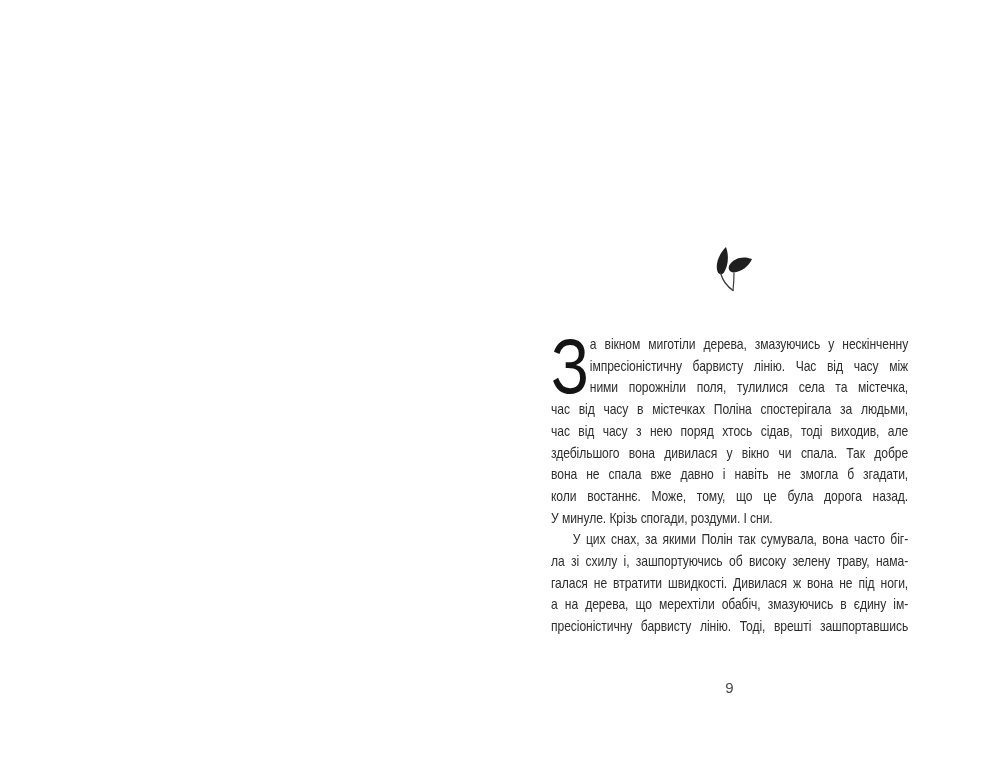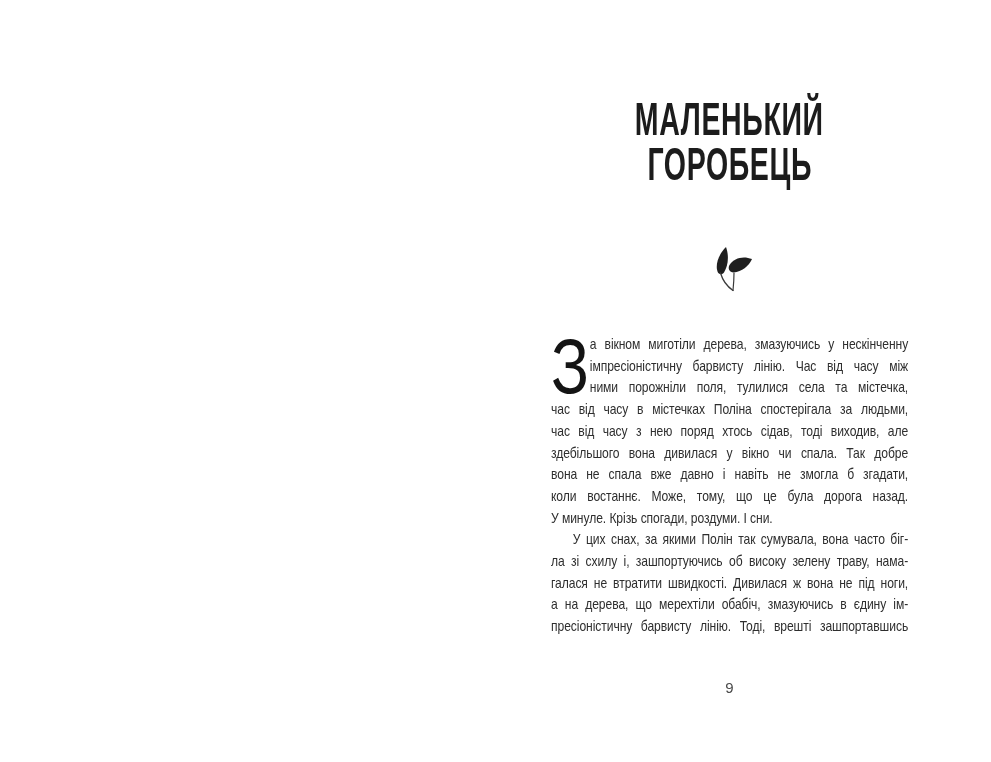--- a/index.html
+++ b/index.html
@@ -78,24 +78,20 @@
     text-align: center;
     font-size: 15px;
     color: #4a4a4a;
   }
 </style>
 </head>
 <body>
 
 <div class="spread">
 
-  <div class="chapter-title">
-    <span class="title-line"><span>МАЛЕНЬКИЙ</span></span>
-    <span class="title-line"><span>ГОРОБЕЦЬ</span></span>
-  </div>
 
   <svg class="ornament" viewBox="0 0 54 54" aria-hidden="true">
     <path d="M20,5 C13,12 9,22 11.5,29.5 C12.5,32.5 16,33.5 18,30.5 C22.5,23 23,13 20,5 Z" fill="#1f1f1f"></path>
     <path d="M46,17 C37,13.5 28,16 23.5,23 C21.5,26.5 23.5,30.5 27.5,30.5 C36,29.5 42.5,24.5 46,17 Z" fill="#1f1f1f"></path>
     <path d="M14.5,31 C16.5,38 20.5,44 27,48.5" fill="none" stroke="#3a3a3a" stroke-width="1.3" stroke-linecap="round"></path>
     <path d="M28,31 C28,37.5 27.5,43.5 27,48.5" fill="none" stroke="#3a3a3a" stroke-width="1.2" stroke-linecap="round"></path>
   </svg>
 
   <div class="body-text">
     <span class="dropcap">З</span>

